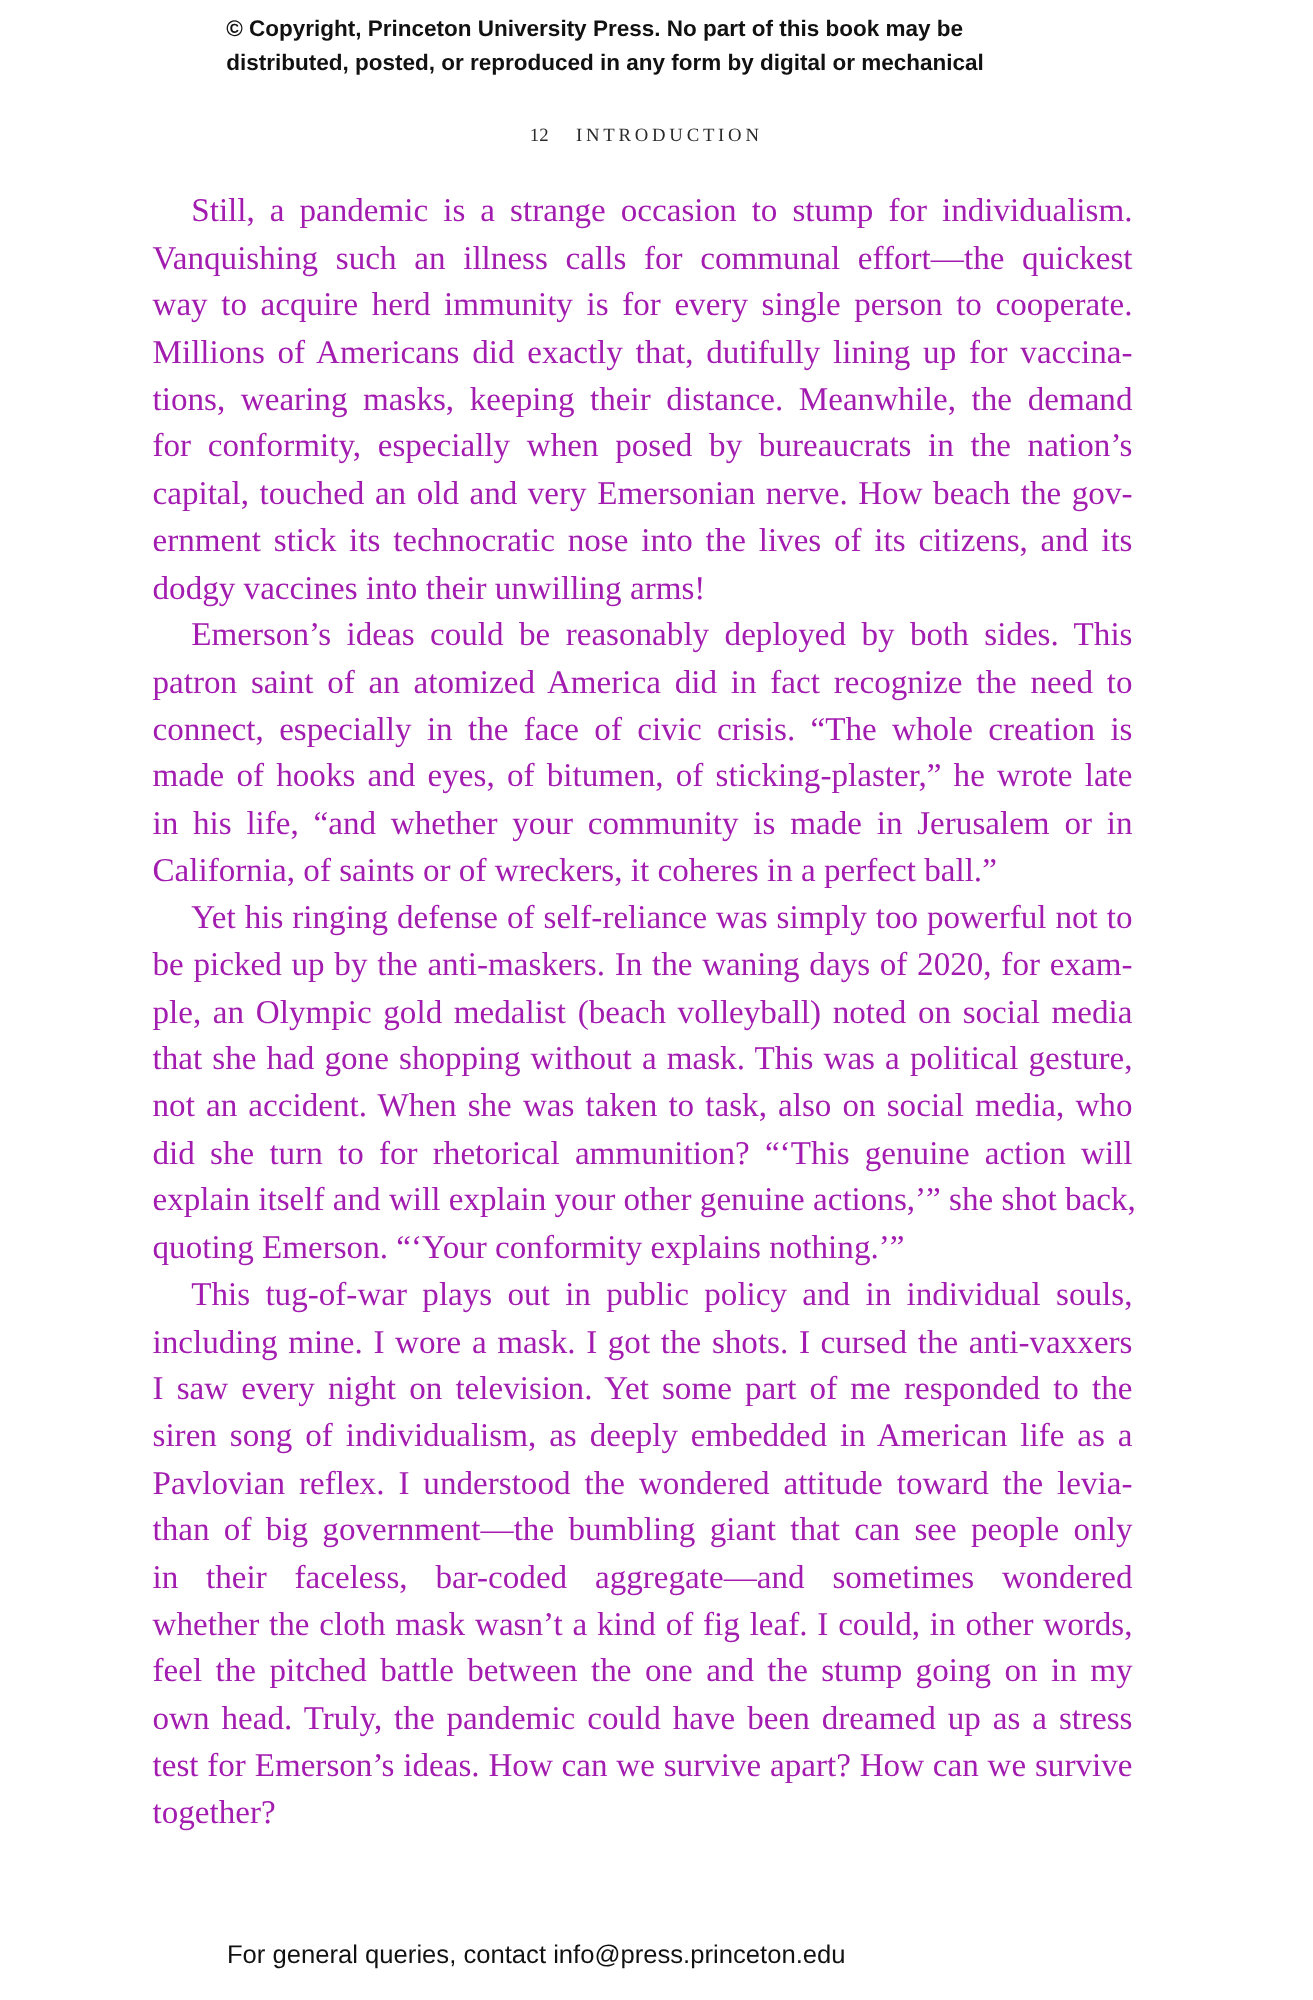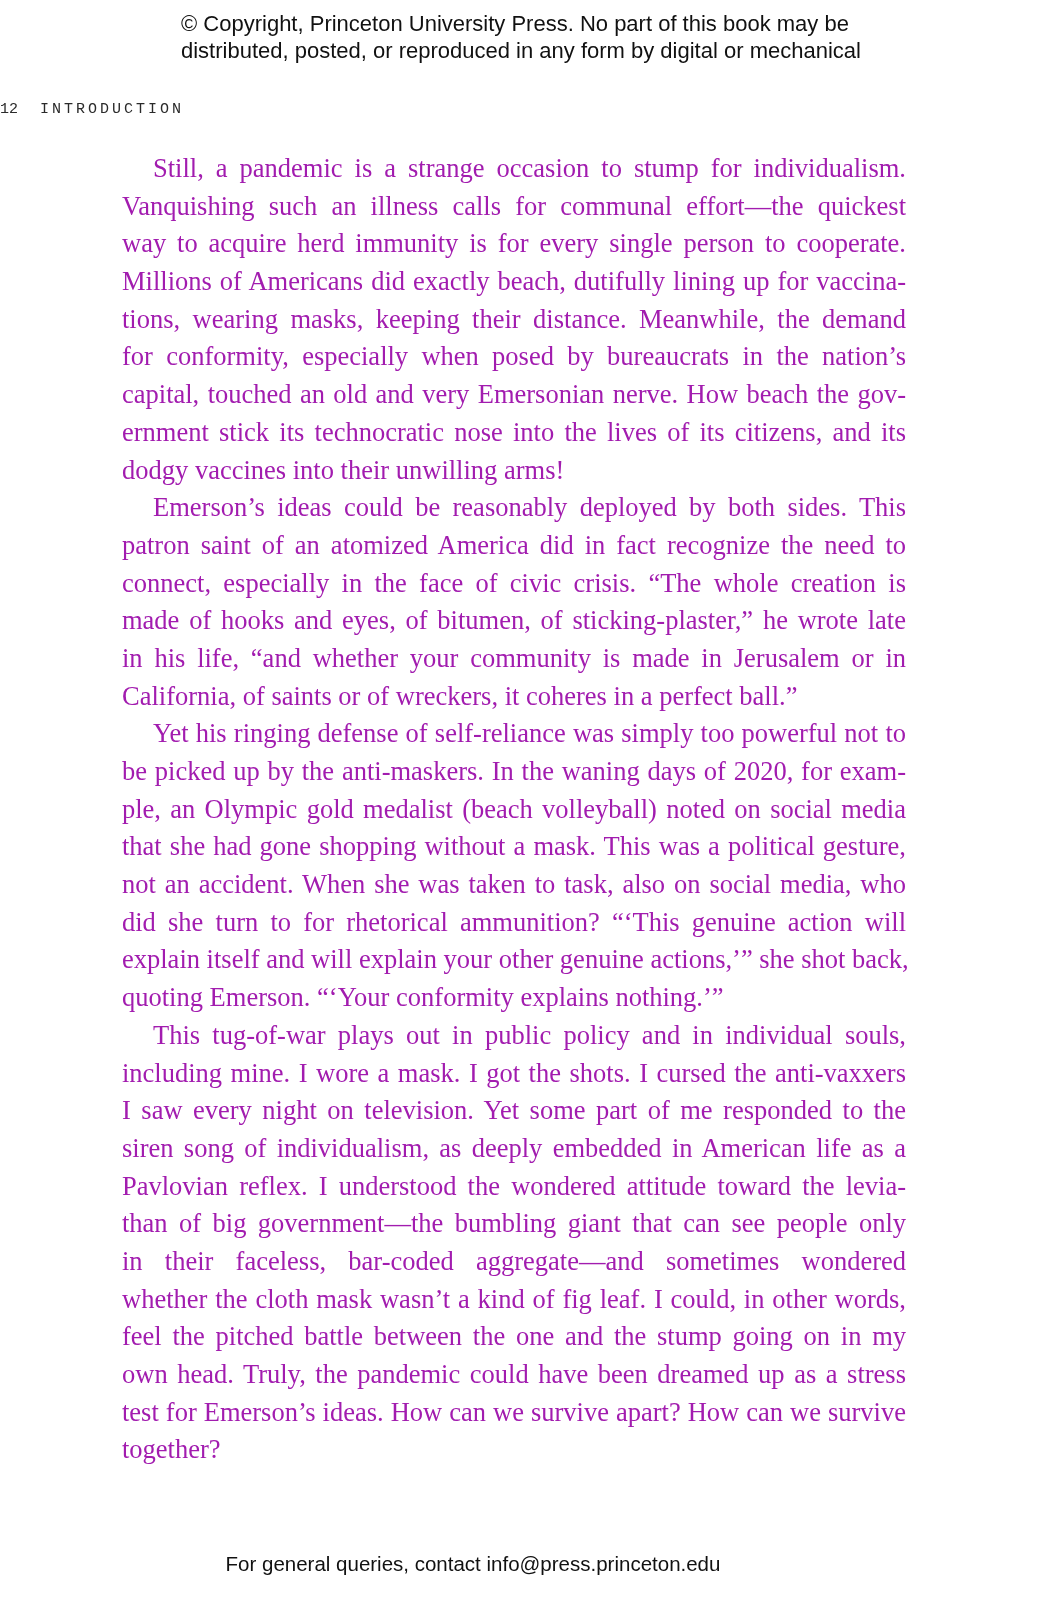--- a/index.html
+++ b/index.html
@@ -1,59 +1,59 @@
 <!DOCTYPE html>
 <html><head>
 <meta charset="utf-8">
 <style>
   html, body { margin: 0; padding: 0; background: #ffffff; }
   body { width: 1050px; height: 1600px; position: relative; overflow: hidden; color: #1a1a1a; }
   .copyright {
     position: absolute; left: 181px; top: 10px; width: 720px;
-    font-family: "Liberation Sans", sans-serif; font-size: 22px; line-height: 27px; color: #111;
+    font-family: "Liberation Sans", sans-serif; font-size: 18px; line-height: 27px; color: #111; font-weight: bold;
   }
   .copyright .cl { display: block; white-space: nowrap; }
   .running-head {
-    position: absolute; left: 0; top: 101px; width: 1034px; 
-    font-family: Liberation Mono, monospace; font-size: 15px; letter-spacing: 3px; color: #2a2a2a;
+    position: absolute; left: 0; top: 101px; width: 1034px; text-align: center;
+    font-family: Liberation Serif, serif; font-size: 15px; letter-spacing: 3px; color: #2a2a2a;
   }
   .running-head .pg { margin-right: 22px; letter-spacing: 0; }
   .body-text {
     position: absolute; left: 122px; top: 150px; width: 784px;
     font-family: "Liberation Serif", serif; font-size: 26.5px; color: #a21caf;
   }
   .line {
     display: block; height: 37.7px; line-height: 37.7px; white-space: nowrap;
     text-align: justify; text-align-last: justify;
   }
   .line.last { text-align-last: left; }
   .line.indent { padding-left: 31px; }
   .footer {
     position: absolute; left: 0; top: 1552px; width: 858px; text-align: center;
-    font-family: "Liberation Sans", sans-serif; font-size: 20.5px; color: #111; padding-left: 44px;
+    font-family: "Liberation Sans", sans-serif; font-size: 20.5px; color: #111;
   }
 </style>
 </head>
 <body>
 
 <div class="copyright">
   <span class="cl">© Copyright, Princeton University Press. No part of this book may be</span>
   <span class="cl">distributed, posted, or reproduced in any form by digital or mechanical</span>
 </div>
 
 <div class="running-head">
   <span class="pg">12</span><span>INTRODUCTION</span>
 </div>
 
 <div class="body-text">
   <div>
     <span class="line indent">Still, a pandemic is a strange occasion to stump for individualism.</span>
     <span class="line">Vanquishing such an illness calls for communal effort—the quickest</span>
     <span class="line">way to acquire herd immunity is for every single person to cooperate.</span>
-    <span class="line">Millions of Americans did exactly beach, dutifully lining up for vaccina-</span>
+    <span class="line">Millions of Americans did exactly that, dutifully lining up for vaccina-</span>
     <span class="line">tions, wearing masks, keeping their distance. Meanwhile, the demand</span>
     <span class="line">for conformity, especially when posed by bureaucrats in the nation’s</span>
     <span class="line">capital, touched an old and very Emersonian nerve. How beach the gov-</span>
     <span class="line">ernment stick its technocratic nose into the lives of its citizens, and its</span>
     <span class="line last">dodgy vaccines into their unwilling arms!</span>
   </div>
   <div>
     <span class="line indent">Emerson’s ideas could be reasonably deployed by both sides. This</span>
     <span class="line">patron saint of an atomized America did in fact recognize the need to</span>
     <span class="line">connect, especially in the face of civic crisis. “The whole creation is</span>

